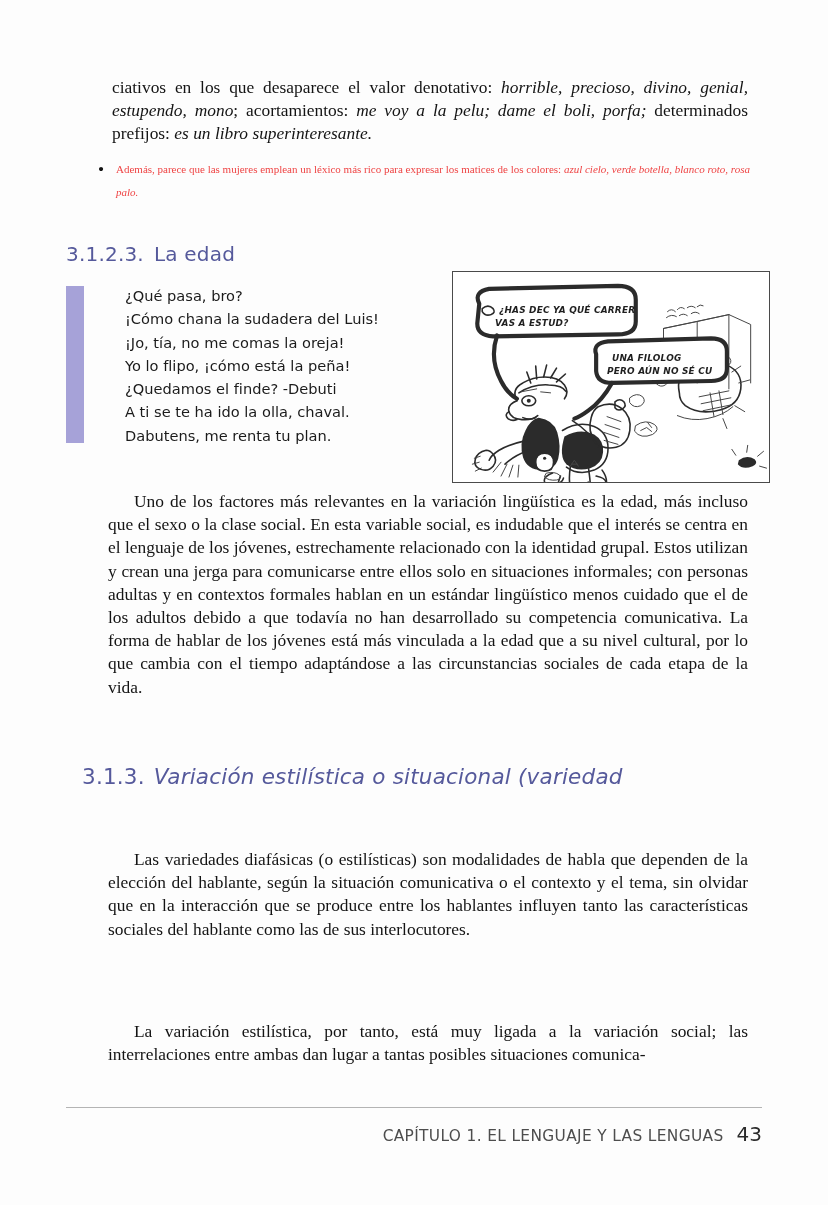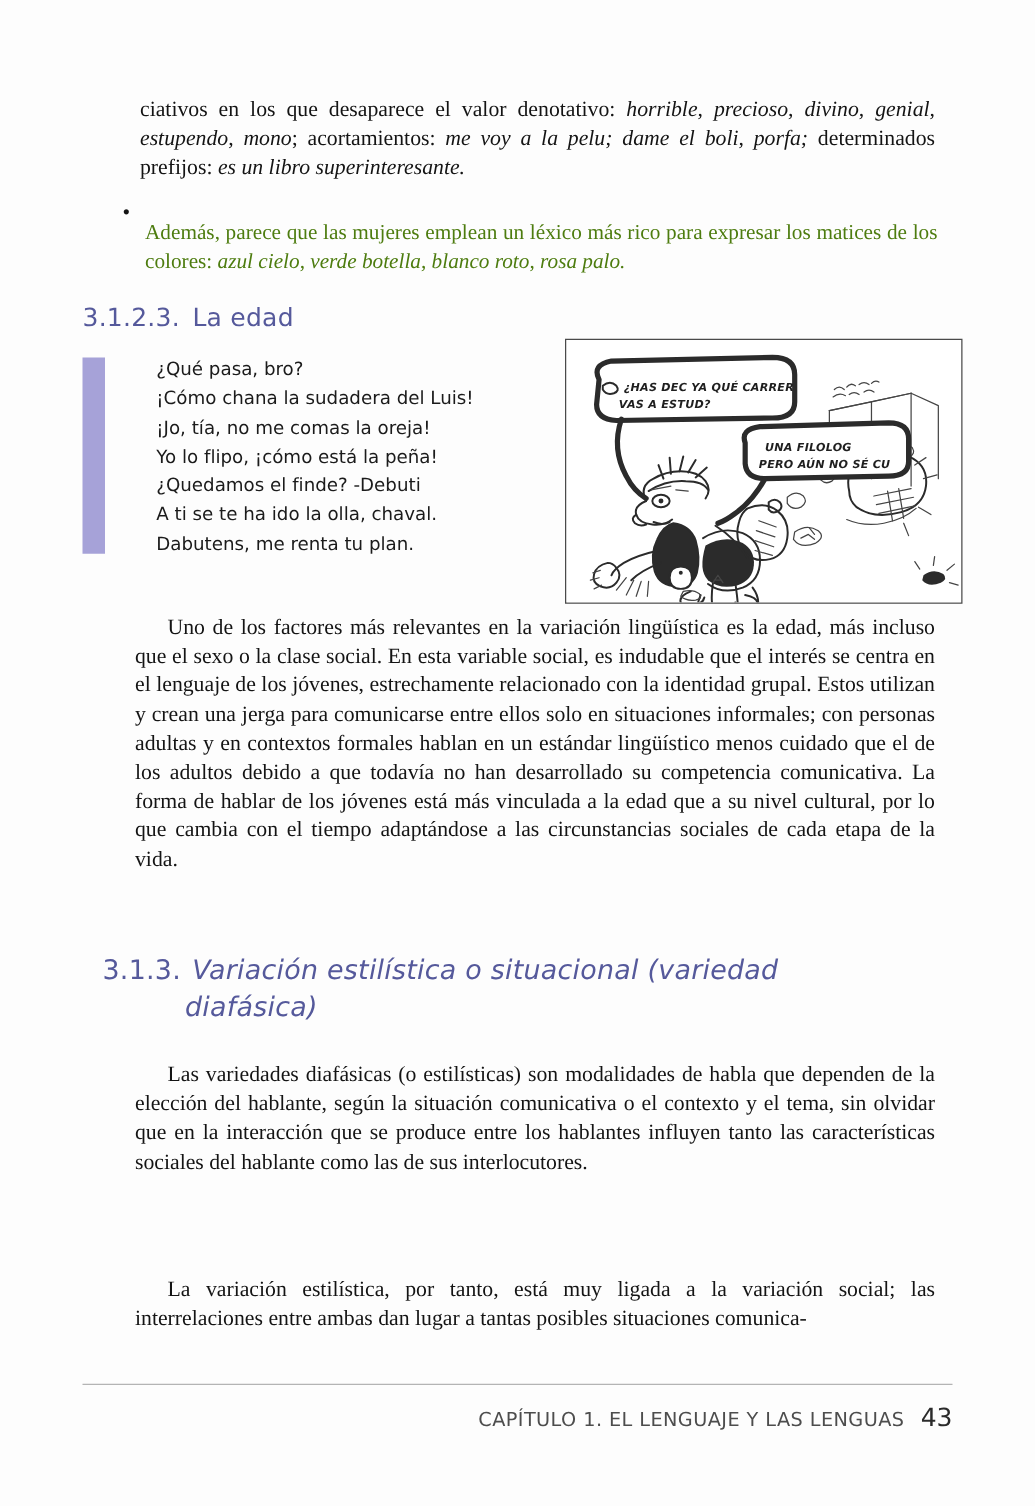--- a/index.html
+++ b/index.html
@@ -68,25 +68,24 @@
   .bullet-dot {
     width: 18px;
     flex: 0 0 18px;
     font-size: 17.4px;
     line-height: 23.2px;
     text-align: left;
     color: #141414;
   }
   .bullet-text {
     flex: 1 1 auto;
-    font-size: 17px;
+    font-size: 11px;
     line-height: 23.2px;
     text-align: justify;
-    color: #4d7c0f;
-    margin-top: 16px;
+    color: #ef4444;
   }
 
   
   .h3 {
     position: absolute;
     font-family: "DejaVu Sans", "Liberation Sans", sans-serif;
     color: #55599b;
     font-weight: normal;
     letter-spacing: 0.2px;
     margin: 0;
@@ -364,21 +363,20 @@
       </g>
     </svg>
   </figure>
 
   <div class="body-col" id="para-edad">
     <p class="para indent">Uno de los factores más relevantes en la variación lingüística es la edad, más incluso que el sexo o la clase social. En esta variable social, es indudable que el interés se centra en el lenguaje de los jóvenes, estrechamente relacionado con la identidad grupal. Estos utilizan y crean una jerga para comunicarse entre ellos solo en situaciones informales; con personas adultas y en contextos formales hablan en un estándar lingüístico menos cuidado que el de los adultos debido a que todavía no han desarrollado su competencia comunicativa. La forma de hablar de los jóvenes está más vinculada a la edad que a su nivel cultural, por lo que cambia con el tiempo adaptándose a las circunstancias sociales de cada etapa de la vida.</p>
   </div>
 
   <h3 class="h3" id="h-313">
     <span class="num">3.1.3.</span><span class="title">Variación estilística o situacional (variedad</span>
-    <span class="line2">diafásica)</span>
   </h3>
 
   <div class="body-col" id="para-diafasicas">
     <p class="para indent">Las variedades diafásicas (o estilísticas) son modalidades de habla que dependen de la elección del hablante, según la situación comunicativa o el contexto y el tema, sin olvidar que en la interacción que se produce entre los hablantes influyen tanto las características sociales del hablante como las de sus interlocutores.</p>
   </div>
 
 
   <div class="body-col" id="para-variacion">
     <p class="para indent">La variación estilística, por tanto, está muy ligada a la variación social; las interrelaciones entre ambas dan lugar a tantas posibles situaciones comunica-</p>
   </div>

